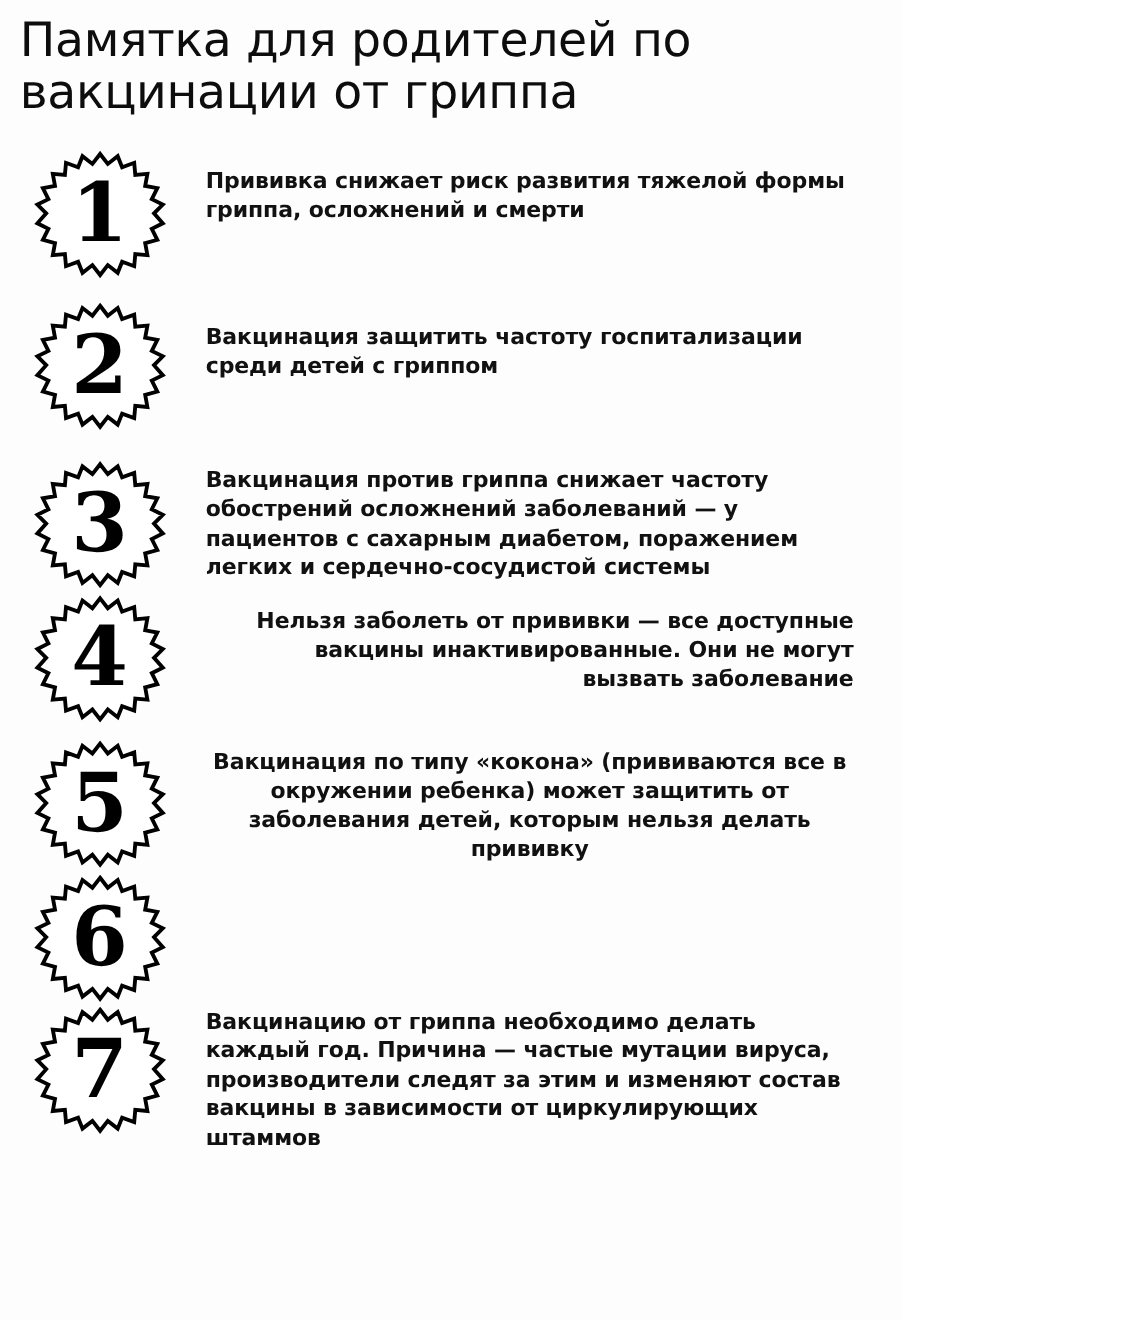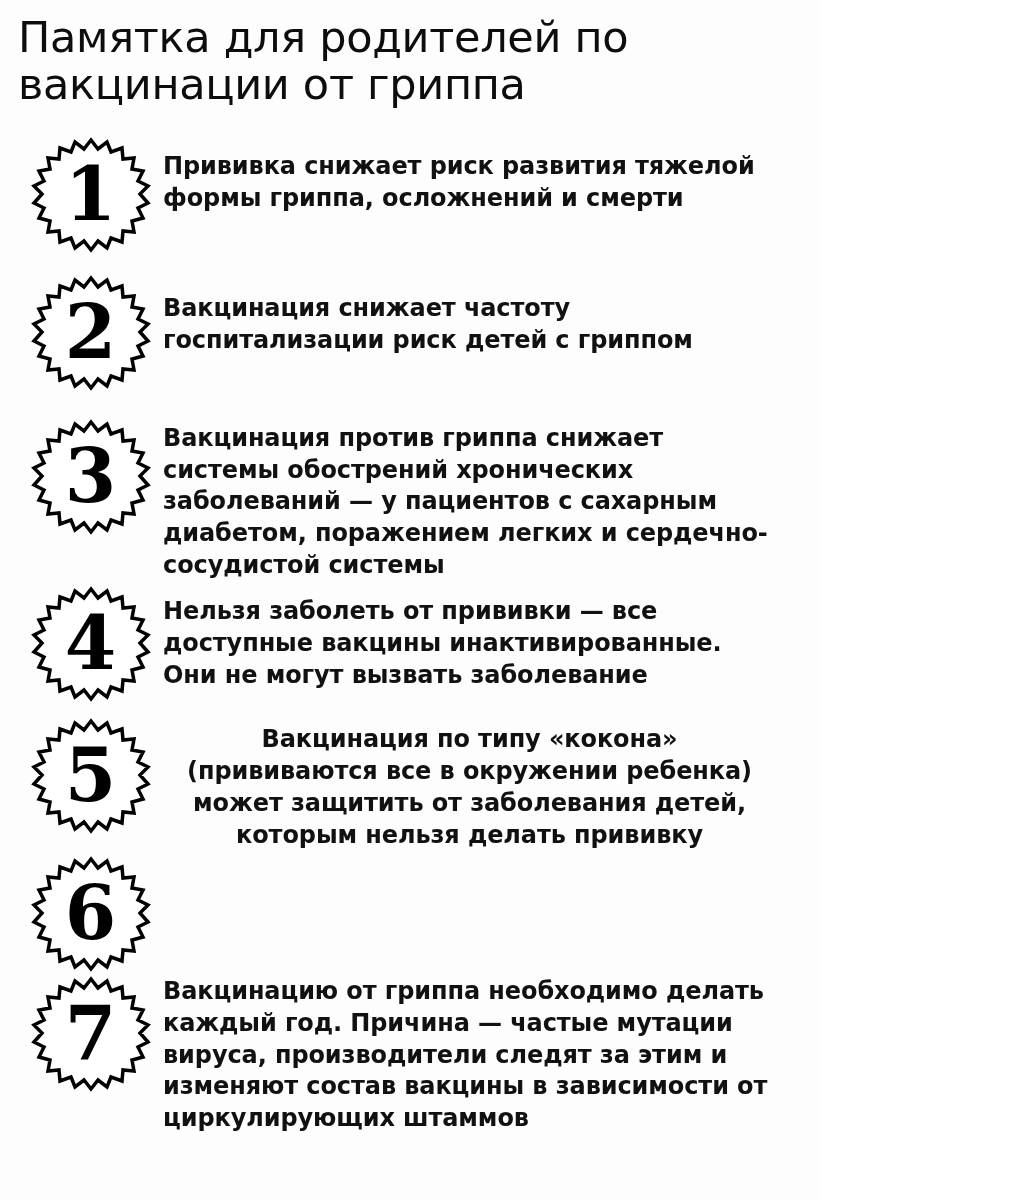--- a/index.html
+++ b/index.html
@@ -70,33 +70,34 @@
     font-size: 74px;
     font-weight: 700;
     line-height: 1;
     color: #000000;
     z-index: 2;
     margin-top: -2px;
   }
   .text {
     flex: 1;
     font-family: "DejaVu Sans", "Liberation Sans", sans-serif;
-    font-size: 24px;
+    font-size: 20px;
     line-height: 1.33;
     font-weight: 700;
     color: #111111;
     padding-top: 14px;
     padding-right: 26px;
     letter-spacing: -0.1px;
+    margin-left: 24px;
   }
   
   .item-1 .text { padding-top: 16px; }
   .item-2 .text { padding-top: 20px; }
   .item-3 .text { padding-top: 6px; }
-  .item-4 .text { padding-top: 12px; }
+  .item-4 .text { padding-top: 12px; text-align: right; }
   .item-5 .text { padding-top: 8px; text-align: center; }
   .item-6 .text { padding-top: 2px; }
   .item-7 .text { padding-top: 2px; }
 
   .item-1 { margin-bottom: 18px; }
   .item-2 { margin-bottom: 24px; }
   .item-3 { margin-bottom: 2px; }
   .item-4 { margin-bottom: 12px; }
   .item-5 { margin-bottom: 2px; }
   .item-6 { margin-bottom: 0px; }
@@ -125,33 +126,33 @@
 
     <div class="item item-2">
       <div class="badge-wrap">
         <div class="badge">
           <svg viewBox="0 0 132 116" aria-hidden="true">
             <polygon points="66,3 73,12 82,5 86,15 97,11 98,22 109,21 107,32 118,34 113,44 123,49 115,57 123,66 113,71 118,81 107,84 109,95 98,94 97,105 86,101 82,111 73,104 66,113 59,104 50,111 46,101 35,105 34,94 23,95 25,84 14,81 19,71 9,66 17,57 9,49 19,44 14,34 25,32 23,21 34,22 35,11 46,15 50,5 59,12" fill="#ffffff" stroke="#000000" stroke-width="3.5" stroke-linejoin="miter"></polygon>
           </svg>
           <span class="num">2</span>
         </div>
       </div>
-      <div class="text">Вакцинация снижает частоту госпитализации риск детей с гриппом</div>
+      <div class="text">Вакцинация защитить частоту госпитализации среди детей с гриппом</div>
     </div>
 
     <div class="item item-3">
       <div class="badge-wrap">
         <div class="badge">
           <svg viewBox="0 0 132 116" aria-hidden="true">
             <polygon points="66,3 73,12 82,5 86,15 97,11 98,22 109,21 107,32 118,34 113,44 123,49 115,57 123,66 113,71 118,81 107,84 109,95 98,94 97,105 86,101 82,111 73,104 66,113 59,104 50,111 46,101 35,105 34,94 23,95 25,84 14,81 19,71 9,66 17,57 9,49 19,44 14,34 25,32 23,21 34,22 35,11 46,15 50,5 59,12" fill="#ffffff" stroke="#000000" stroke-width="3.5" stroke-linejoin="miter"></polygon>
           </svg>
           <span class="num">3</span>
         </div>
       </div>
-      <div class="text">Вакцинация против гриппа снижает системы обострений хронических заболеваний — у пациентов с сахарным диабетом, поражением легких и сердечно-сосудистой системы</div>
+      <div class="text">Вакцинация против гриппа снижает частоту обострений осложнений заболеваний — у пациентов с сахарным диабетом, поражением легких и сердечно-сосудистой системы</div>
     </div>
 
     <div class="item item-4">
       <div class="badge-wrap">
         <div class="badge">
           <svg viewBox="0 0 132 116" aria-hidden="true">
             <polygon points="66,3 73,12 82,5 86,15 97,11 98,22 109,21 107,32 118,34 113,44 123,49 115,57 123,66 113,71 118,81 107,84 109,95 98,94 97,105 86,101 82,111 73,104 66,113 59,104 50,111 46,101 35,105 34,94 23,95 25,84 14,81 19,71 9,66 17,57 9,49 19,44 14,34 25,32 23,21 34,22 35,11 46,15 50,5 59,12" fill="#ffffff" stroke="#000000" stroke-width="3.5" stroke-linejoin="miter"></polygon>
           </svg>
           <span class="num">4</span>
         </div>

